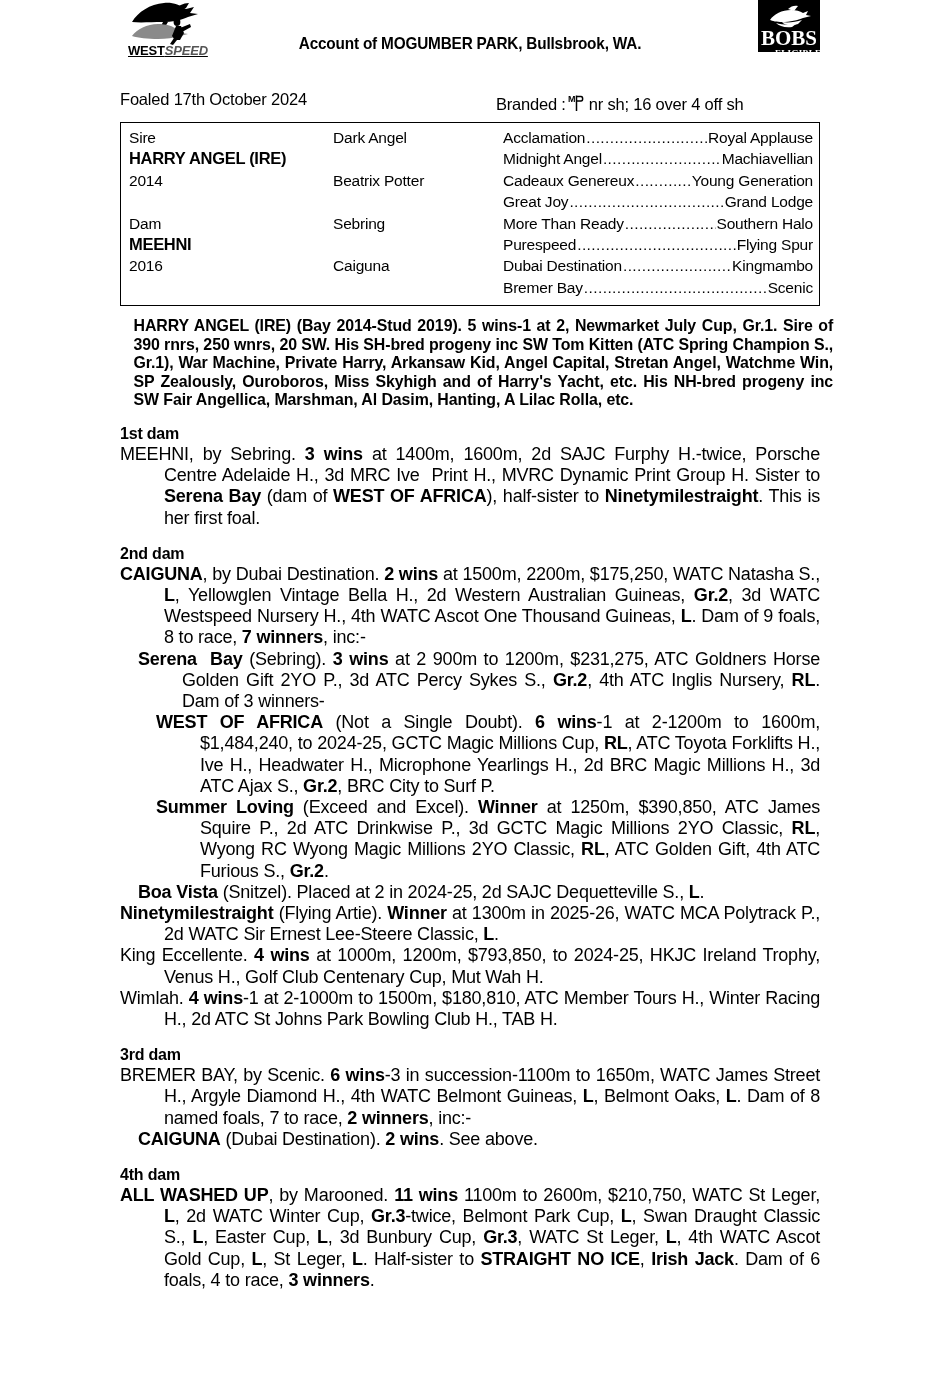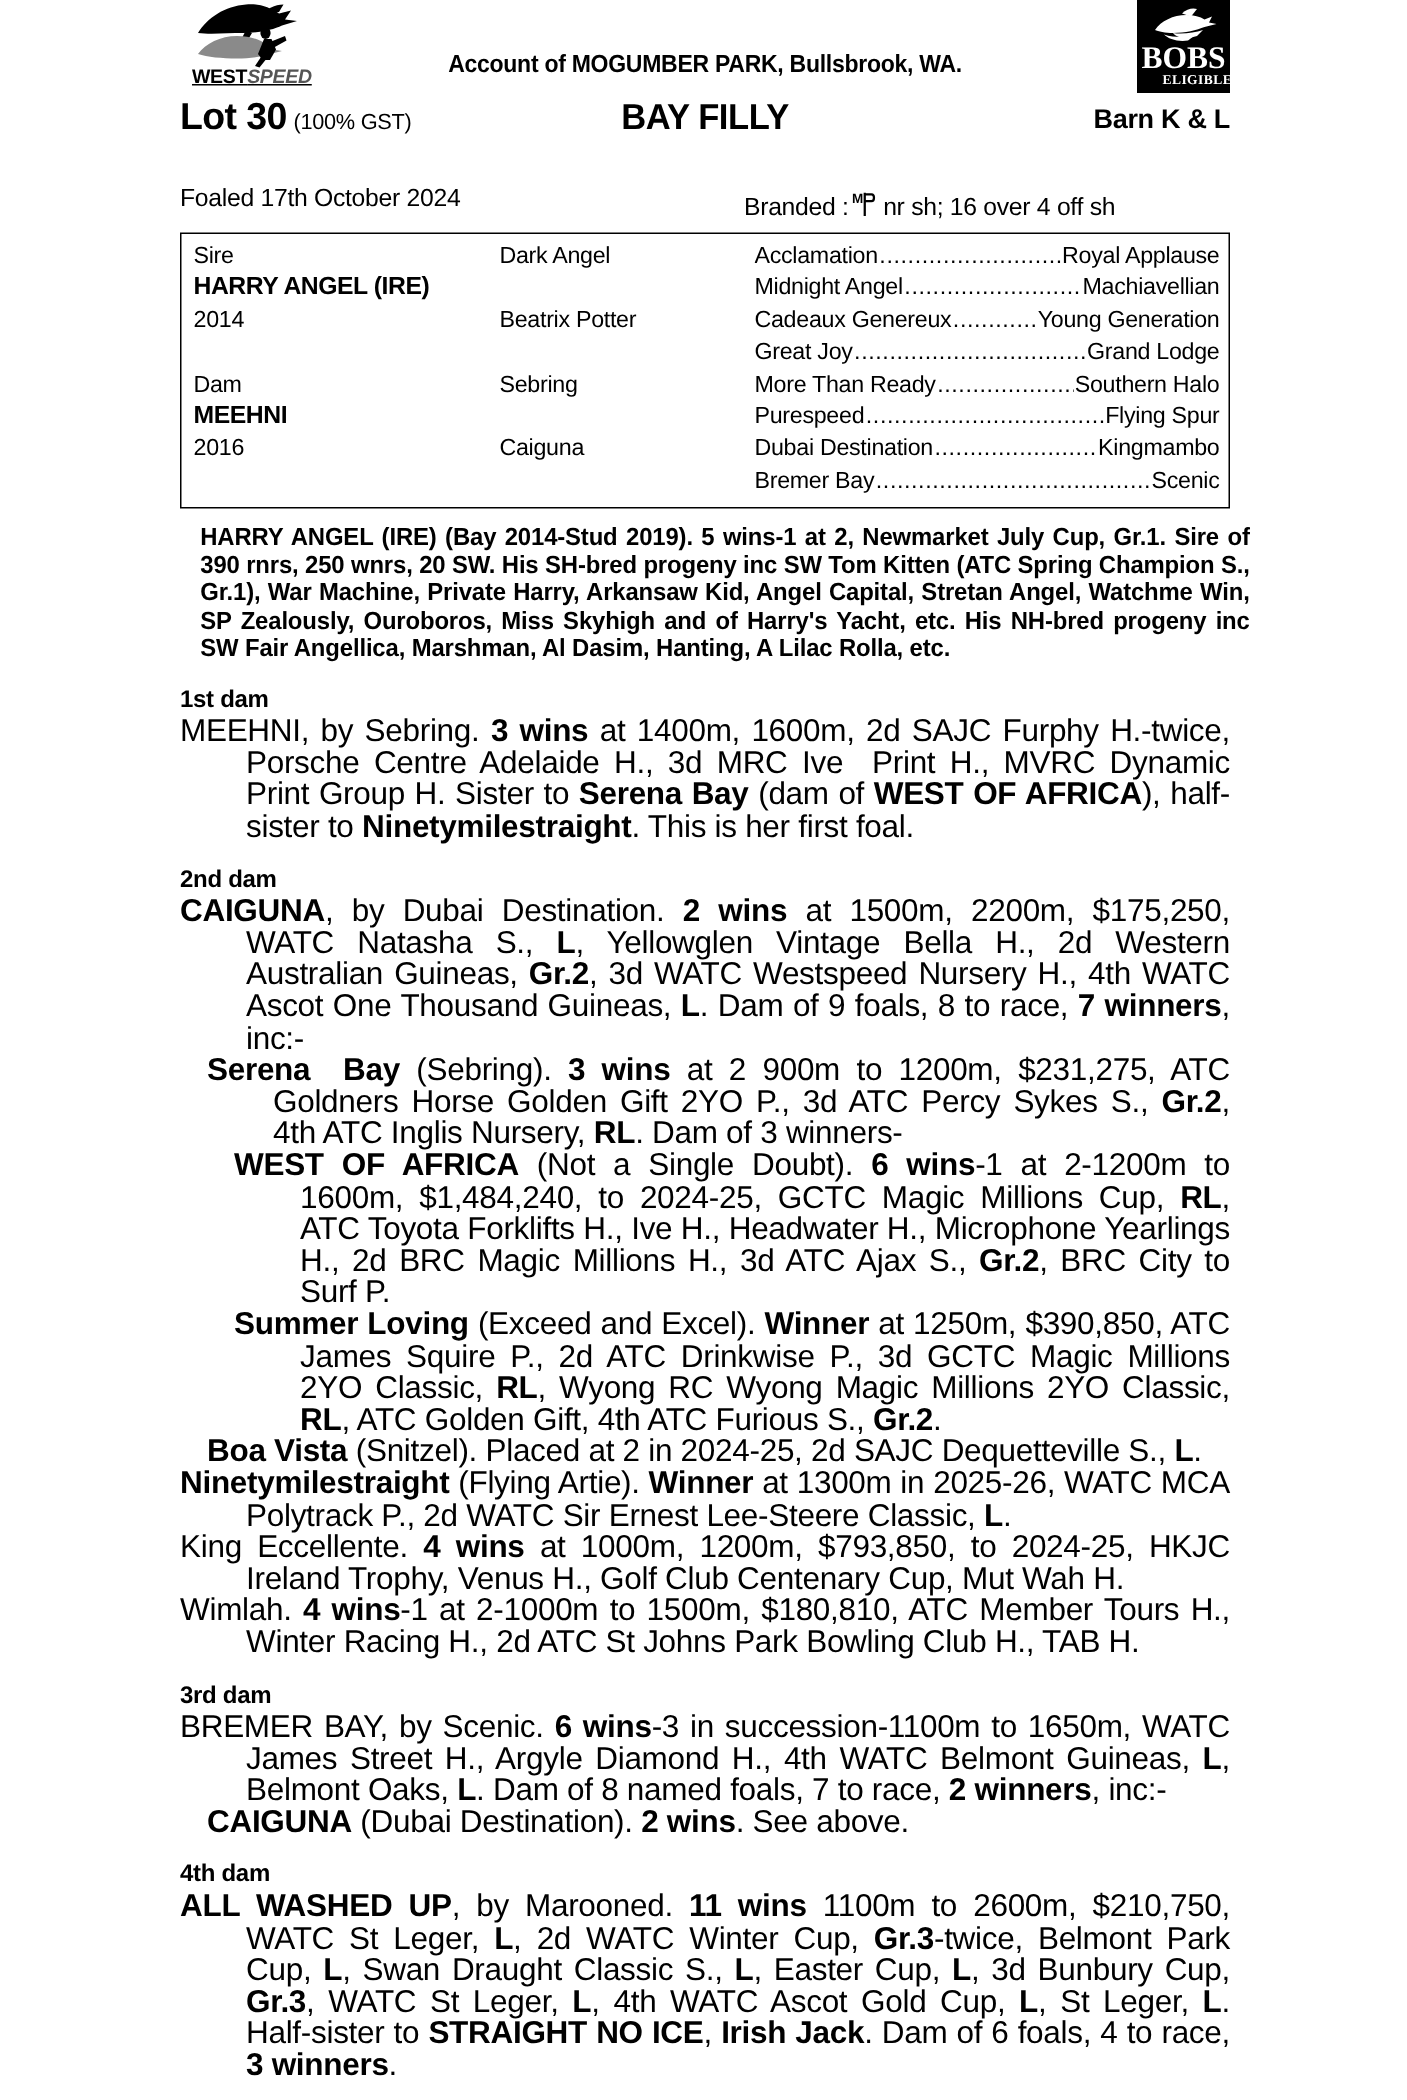--- a/index.html
+++ b/index.html
@@ -59,21 +59,21 @@
     font-weight: bold;
     letter-spacing: -0.2px;
     transform: scaleX(0.93);
   }
 
   .bobs-logo {
     position: absolute;
     right: 0px;
     top: 0px;
     width: 62px;
-    height: 62px;
+    height: 52px;
     background: #000;
   }
   .bobs-horse {
     position: absolute;
     left: 0; top: 4px; width: 62px; height: 26px;
   }
   .bobs-text {
     position: absolute;
     left: 0; right: 0; top: 28px;
     text-align: center;
@@ -202,21 +202,21 @@
 
   
   .dam-head {
     font-size: 16px;
     font-weight: bold;
     letter-spacing: -0.2px;
     margin-top: 16px;
     margin-bottom: 1px;
   }
   .entry {
-    font-size: 21px;
+    font-size: 18px;
     line-height: 21.2px;
     letter-spacing: -0.2px;
     text-align: justify;
     text-justify: inter-word;
     padding-left: 44px;
     text-indent: -44px;
     margin: 0;
   }
   .entry.i0  { padding-left: 44px; text-indent: -44px; }
   .entry.i1  { padding-left: 62px; text-indent: -44px; }
@@ -253,28 +253,20 @@
         <path d="M24 18 C30 19, 38 18, 44 16 L40 20 C34 22, 27 22, 24 18 Z" fill="#fff"></path>
         <path d="M18 19 C24 21, 32 21, 38 20 L34 23 C27 24, 21 22, 18 19 Z" fill="#fff"></path>
       </svg>
       <div class="bobs-text">
         <span class="b1">BOBS</span>
         <span class="b2">ELIGIBLE</span>
       </div>
     </div>
   </div>
 
-  <div class="lot-row">
-    <div class="lot-left">
-      <span class="lot-num">Lot 30</span>
-      <span class="lot-gst">(100% GST)</span>
-    </div>
-    <div class="lot-center">BAY FILLY</div>
-    <div class="lot-right">Barn K &amp; L</div>
-  </div>
 
   <div class="foal-row">
     <div class="foal-left">Foaled 17th October 2024</div>
     <div class="foal-right">
       <span>Branded :</span>
       <span class="brand-glyph">
         <svg viewBox="0 0 20 20" width="20" height="20">
           <text x="0" y="9" font-family="Liberation Sans, sans-serif" font-size="9" font-weight="bold">M</text>
           <path d="M8.5 2.5 L8.5 18 M8.5 3.5 L13 3.5 C15.2 3.5 15.2 8 13 8 L8.5 8" stroke="#000" stroke-width="1.5" fill="none"></path>
         </svg>

